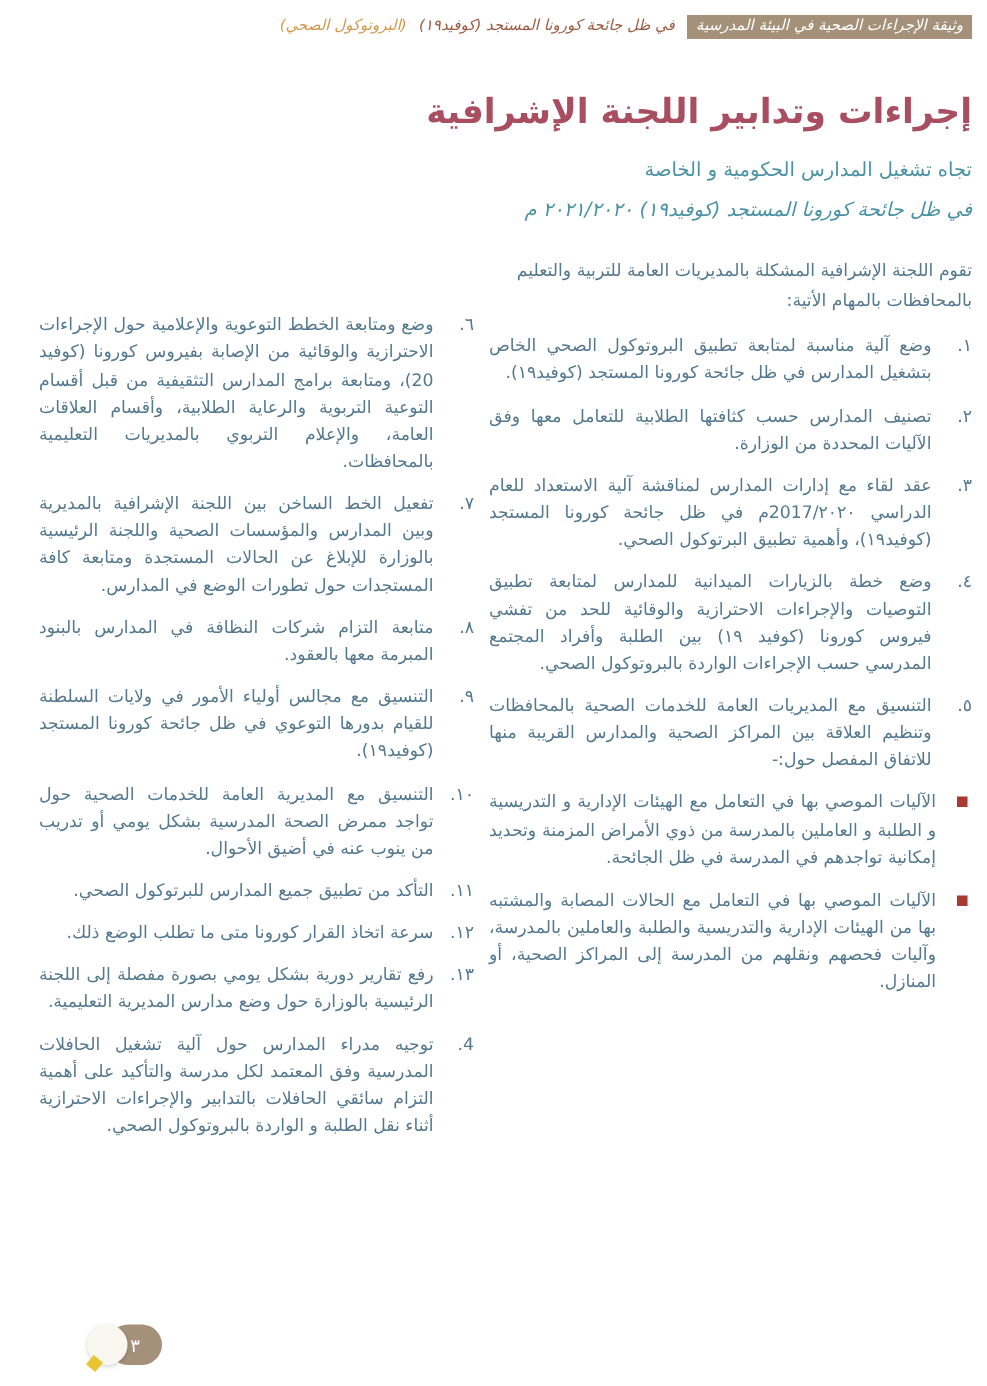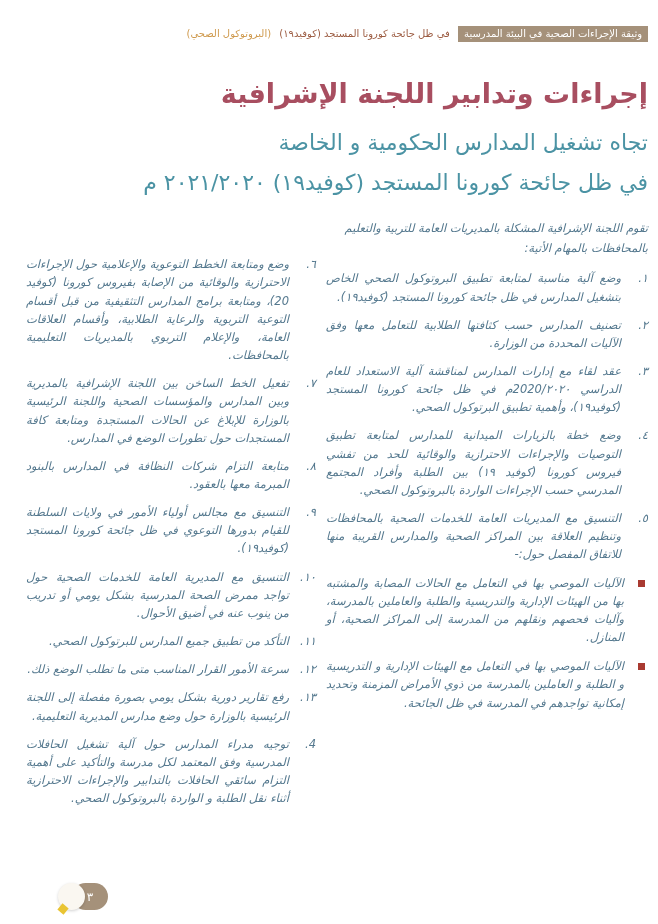--- a/index.html
+++ b/index.html
@@ -7,54 +7,54 @@
   body {
     background:#ffffff;
     font-family:"DejaVu Sans", sans-serif;
     direction:rtl;
     position:relative;
     overflow:hidden;
     color:#54788e;
   }
   
   .doc-header {
-    padding:26px 10px 0 10px;
+    padding:10px 10px 0 10px;
     text-align:right;
     font-size:10px;
     line-height:1.6;
     white-space:nowrap;
+    font-style:italic;
   }
   .hl-box {
     background:#a5917a;
     color:#ffffff;
     padding:2px 6px 3px 6px;
     margin-left:5px;
   }
   .hl-mid { color:#9c5c42; margin-left:5px; }
   .hl-suf { color:#cf9a4e; }
 
   
   .title-block { padding:32px 10px 0 10px; text-align:right; }
   .main-title {
     color:#a84e60;
-    font-size:27px;
+    font-size:23px;
     font-weight:bold;
     line-height:1.5;
   }
-  .subtitle { color:#4b93a4; font-size:22px; line-height:1.45; }
+  .subtitle { color:#4b93a4; font-size:13px; line-height:1.45; }
   .subtitle.s1 { margin-top:12px; }
-  .subtitle.s2 { margin-top:9px; }
+  .subtitle.s2 { margin-top:9px;font-style:italic; }
 
   
   .columns {
     display:flex;
     gap:10px;
     padding:20px 10px 0 26px;
     align-items:flex-start;
-    font-style:italic;
   }
   .col-right { width:322px; flex:none; }
   .col-left  { flex:1; margin-top:36px; }
 
   .intro {
     font-size:11.5px;
     line-height:1.7;
     text-align:right;
     margin-bottom:11px;
   }
@@ -130,39 +130,39 @@
     <div class="task">
       <span class="num">١.</span>
       <span class="txt">وضع آلية مناسبة لمتابعة تطبيق البروتوكول الصحي الخاص بتشغيل المدارس في ظل جائحة كورونا المستجد (كوفيد١٩).</span>
     </div>
     <div class="task">
       <span class="num">٢.</span>
       <span class="txt">تصنيف المدارس حسب كثافتها الطلابية للتعامل معها وفق الآليات المحددة من الوزارة.</span>
     </div>
     <div class="task">
       <span class="num">٣.</span>
-      <span class="txt">عقد لقاء مع إدارات المدارس لمناقشة آلية الاستعداد للعام الدراسي 2020/٢٠٢٠م في ظل جائحة كورونا المستجد (كوفيد١٩)، وأهمية تطبيق البرتوكول الصحي.</span>
+      <span class="txt">عقد لقاء مع إدارات المدارس لمناقشة آلية الاستعداد للعام الدراسي 2017/٢٠٢٠م في ظل جائحة كورونا المستجد (كوفيد١٩)، وأهمية تطبيق البرتوكول الصحي.</span>
     </div>
     <div class="task">
       <span class="num">٤.</span>
       <span class="txt">وضع خطة بالزيارات الميدانية للمدارس لمتابعة تطبيق التوصيات والإجراءات الاحترازية والوقائية للحد من تفشي فيروس كورونا (كوفيد ١٩) بين الطلبة وأفراد المجتمع المدرسي حسب الإجراءات الواردة بالبروتوكول الصحي.</span>
     </div>
     <div class="task">
       <span class="num">٥.</span>
       <span class="txt">التنسيق مع المديريات العامة للخدمات الصحية بالمحافظات وتنظيم العلاقة بين المراكز الصحية والمدارس القريبة منها للاتفاق المفصل حول:-</span>
     </div>
 
+    <div class="bullet">
+      <span class="sq"></span>
+      <span class="txt">الآليات الموصي بها في التعامل مع الهيئات الإدارية و التدريسية و الطلبة و العاملين بالمدرسة من ذوي الأمراض المزمنة وتحديد إمكانية تواجدهم في المدرسة في ظل الجائحة.</span>
+    </div>
     <div class="bullet">
       <span class="sq"></span>
       <span class="txt">الآليات الموصي بها في التعامل مع الحالات المصابة والمشتبه بها من الهيئات الإدارية والتدريسية والطلبة والعاملين بالمدرسة، وآليات فحصهم ونقلهم من المدرسة إلى المراكز الصحية، أو المنازل.</span>
     </div>
-    <div class="bullet">
-      <span class="sq"></span>
-      <span class="txt">الآليات الموصي بها في التعامل مع الهيئات الإدارية و التدريسية و الطلبة و العاملين بالمدرسة من ذوي الأمراض المزمنة وتحديد إمكانية تواجدهم في المدرسة في ظل الجائحة.</span>
-    </div>
   </div>
 
   <div class="col-left">
     <div class="task">
       <span class="num">٦.</span>
       <span class="txt">وضع ومتابعة الخطط التوعوية والإعلامية حول الإجراءات الاحترازية والوقائية من الإصابة بفيروس كورونا (كوفيد 20)، ومتابعة برامج المدارس التثقيفية من قبل أقسام التوعية التربوية والرعاية الطلابية، وأقسام العلاقات العامة، والإعلام التربوي بالمديريات التعليمية بالمحافظات.</span>
     </div>
     <div class="task">
       <span class="num">٧.</span>
       <span class="txt">تفعيل الخط الساخن بين اللجنة الإشرافية بالمديرية وبين المدارس والمؤسسات الصحية واللجنة الرئيسية بالوزارة للإبلاغ عن الحالات المستجدة ومتابعة كافة المستجدات حول تطورات الوضع في المدارس.</span>
@@ -178,21 +178,21 @@
     <div class="task">
       <span class="num">١٠.</span>
       <span class="txt">التنسيق مع المديرية العامة للخدمات الصحية حول تواجد ممرض الصحة المدرسية بشكل يومي أو تدريب من ينوب عنه في أضيق الأحوال.</span>
     </div>
     <div class="task">
       <span class="num">١١.</span>
       <span class="txt">التأكد من تطبيق جميع المدارس للبرتوكول الصحي.</span>
     </div>
     <div class="task">
       <span class="num">١٢.</span>
-      <span class="txt">سرعة الأمور القرار المناسب متى ما تطلب الوضع ذلك.</span>
+      <span class="txt">سرعة اتخاذ القرار كورونا متى ما تطلب الوضع ذلك.</span>
     </div>
     <div class="task">
       <span class="num">١٣.</span>
       <span class="txt">رفع تقارير دورية بشكل يومي بصورة مفصلة إلى اللجنة الرئيسية بالوزارة حول وضع مدارس المديرية التعليمية.</span>
     </div>
     <div class="task">
       <span class="num">4.</span>
       <span class="txt">توجيه مدراء المدارس حول آلية تشغيل الحافلات المدرسية وفق المعتمد لكل مدرسة والتأكيد على أهمية التزام سائقي الحافلات بالتدابير والإجراءات الاحترازية أثناء نقل الطلبة و الواردة بالبروتوكول الصحي.</span>
     </div>
   </div>

